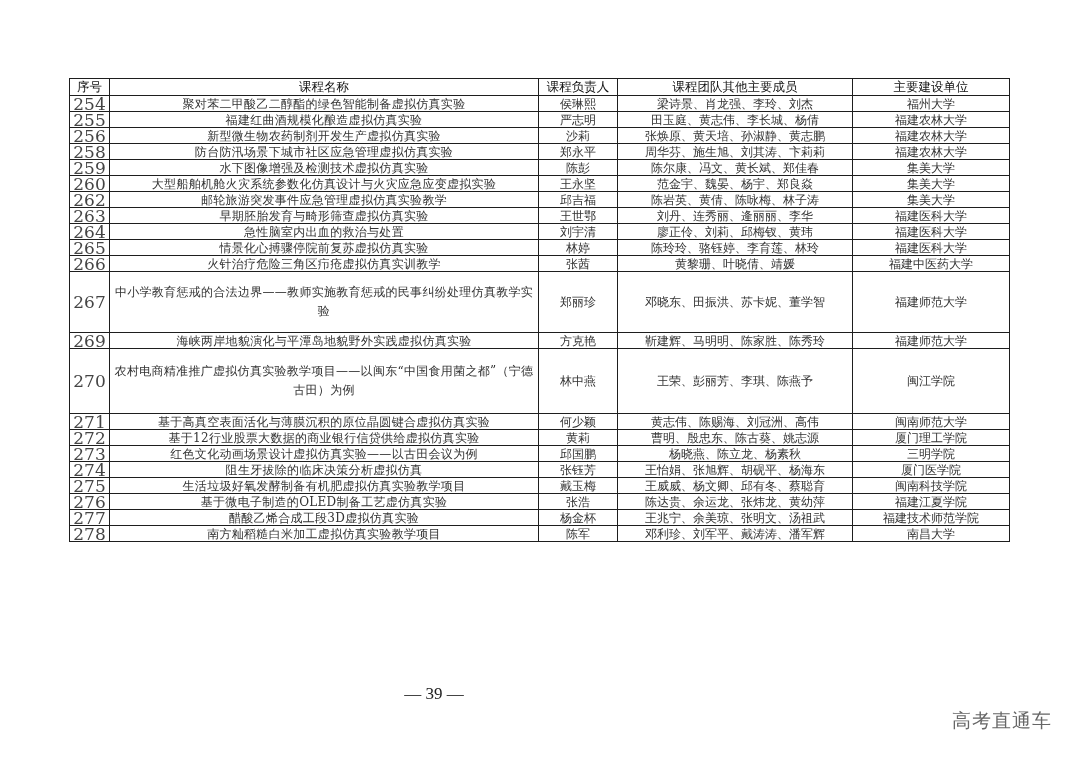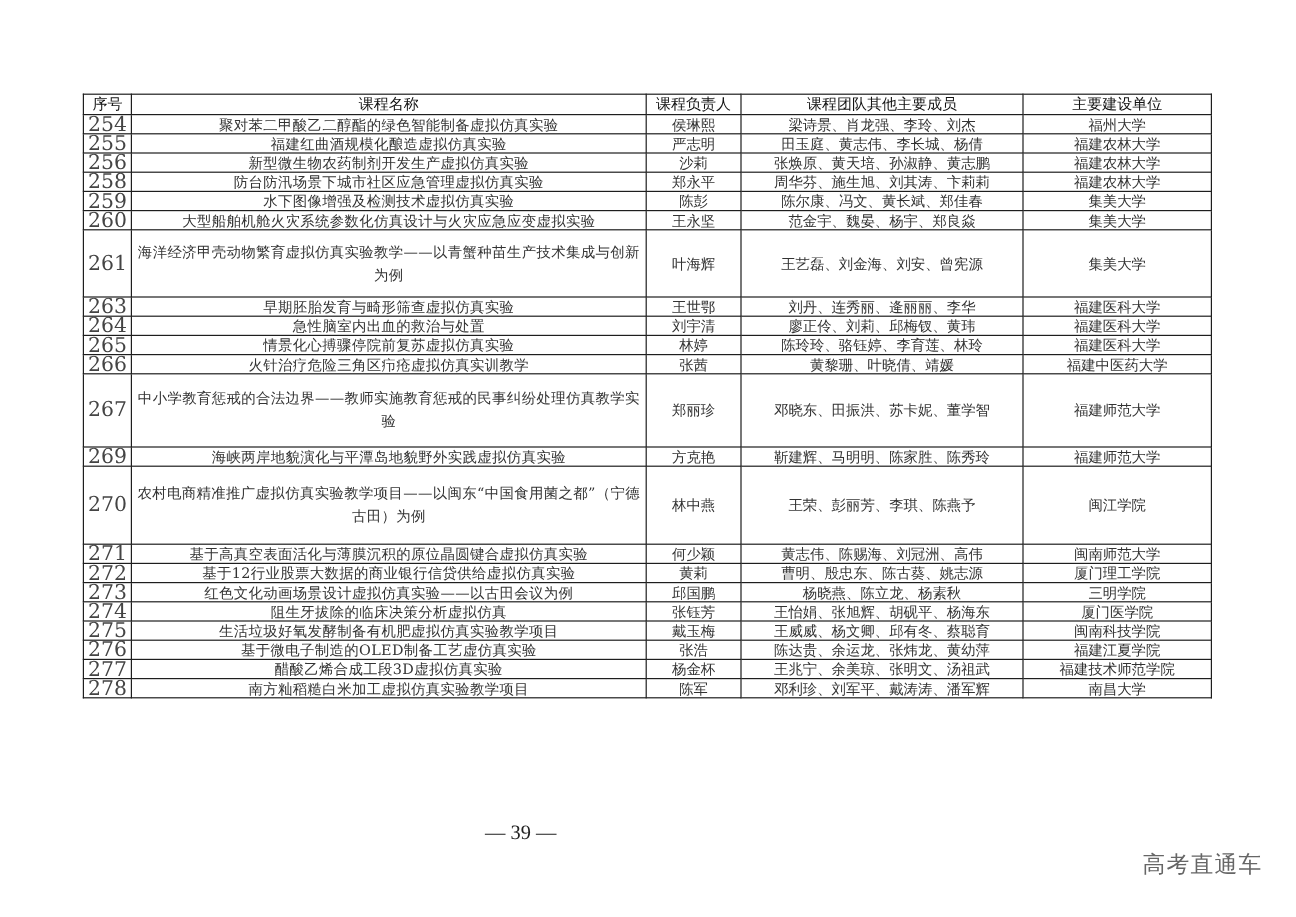--- a/index.html
+++ b/index.html
@@ -89,25 +89,25 @@
           <td>陈尔康、冯文、黄长斌、郑佳春</td>
           <td>集美大学</td>
         </tr>
         <tr>
           <td class="num">260</td>
           <td class="name">大型船舶机舱火灾系统参数化仿真设计与火灾应急应变虚拟实验</td>
           <td>王永坚</td>
           <td>范金宇、魏晏、杨宇、郑良焱</td>
           <td>集美大学</td>
         </tr>
-        <tr class="tall-1">
-          <td class="num">261</td>
-          <td class="name wrap">海洋经济甲壳动物繁育虚拟仿真实验教学——以青蟹种苗生产技术集成与创新为例</td>
-          <td>叶海辉</td>
-          <td>王艺磊、刘金海、刘安、曾宪源</td>
+        <tr>
+          <td class="num">262</td>
+          <td class="name">邮轮旅游突发事件应急管理虚拟仿真实验教学</td>
+          <td>邱吉福</td>
+          <td>陈岩英、黄倩、陈咏梅、林子涛</td>
           <td>集美大学</td>
         </tr>
         <tr>
           <td class="num">263</td>
           <td class="name">早期胚胎发育与畸形筛查虚拟仿真实验</td>
           <td>王世鄂</td>
           <td>刘丹、连秀丽、逄丽丽、李华</td>
           <td>福建医科大学</td>
         </tr>
         <tr>

